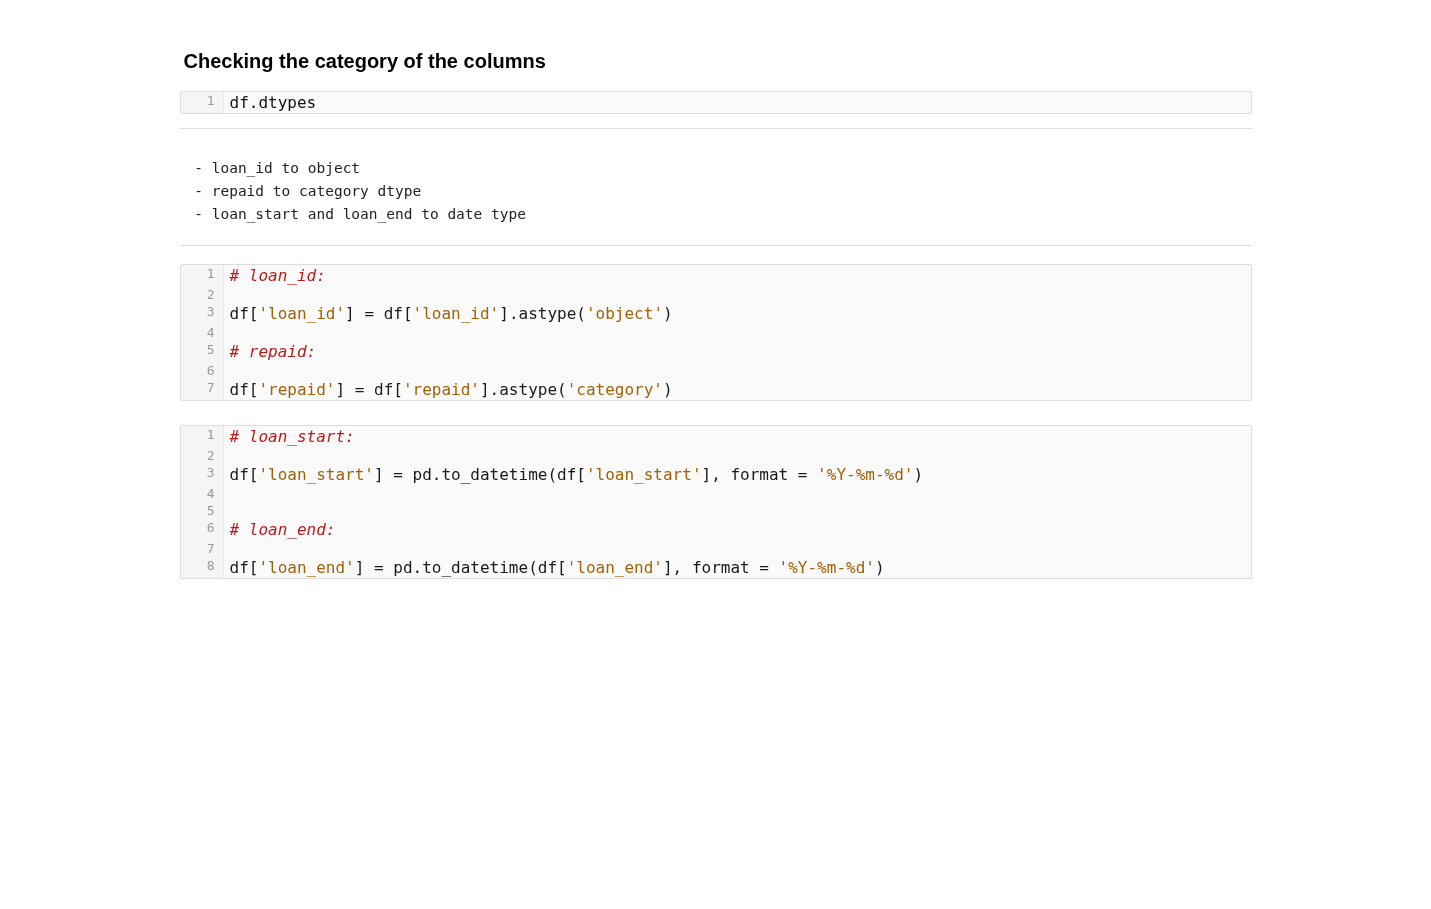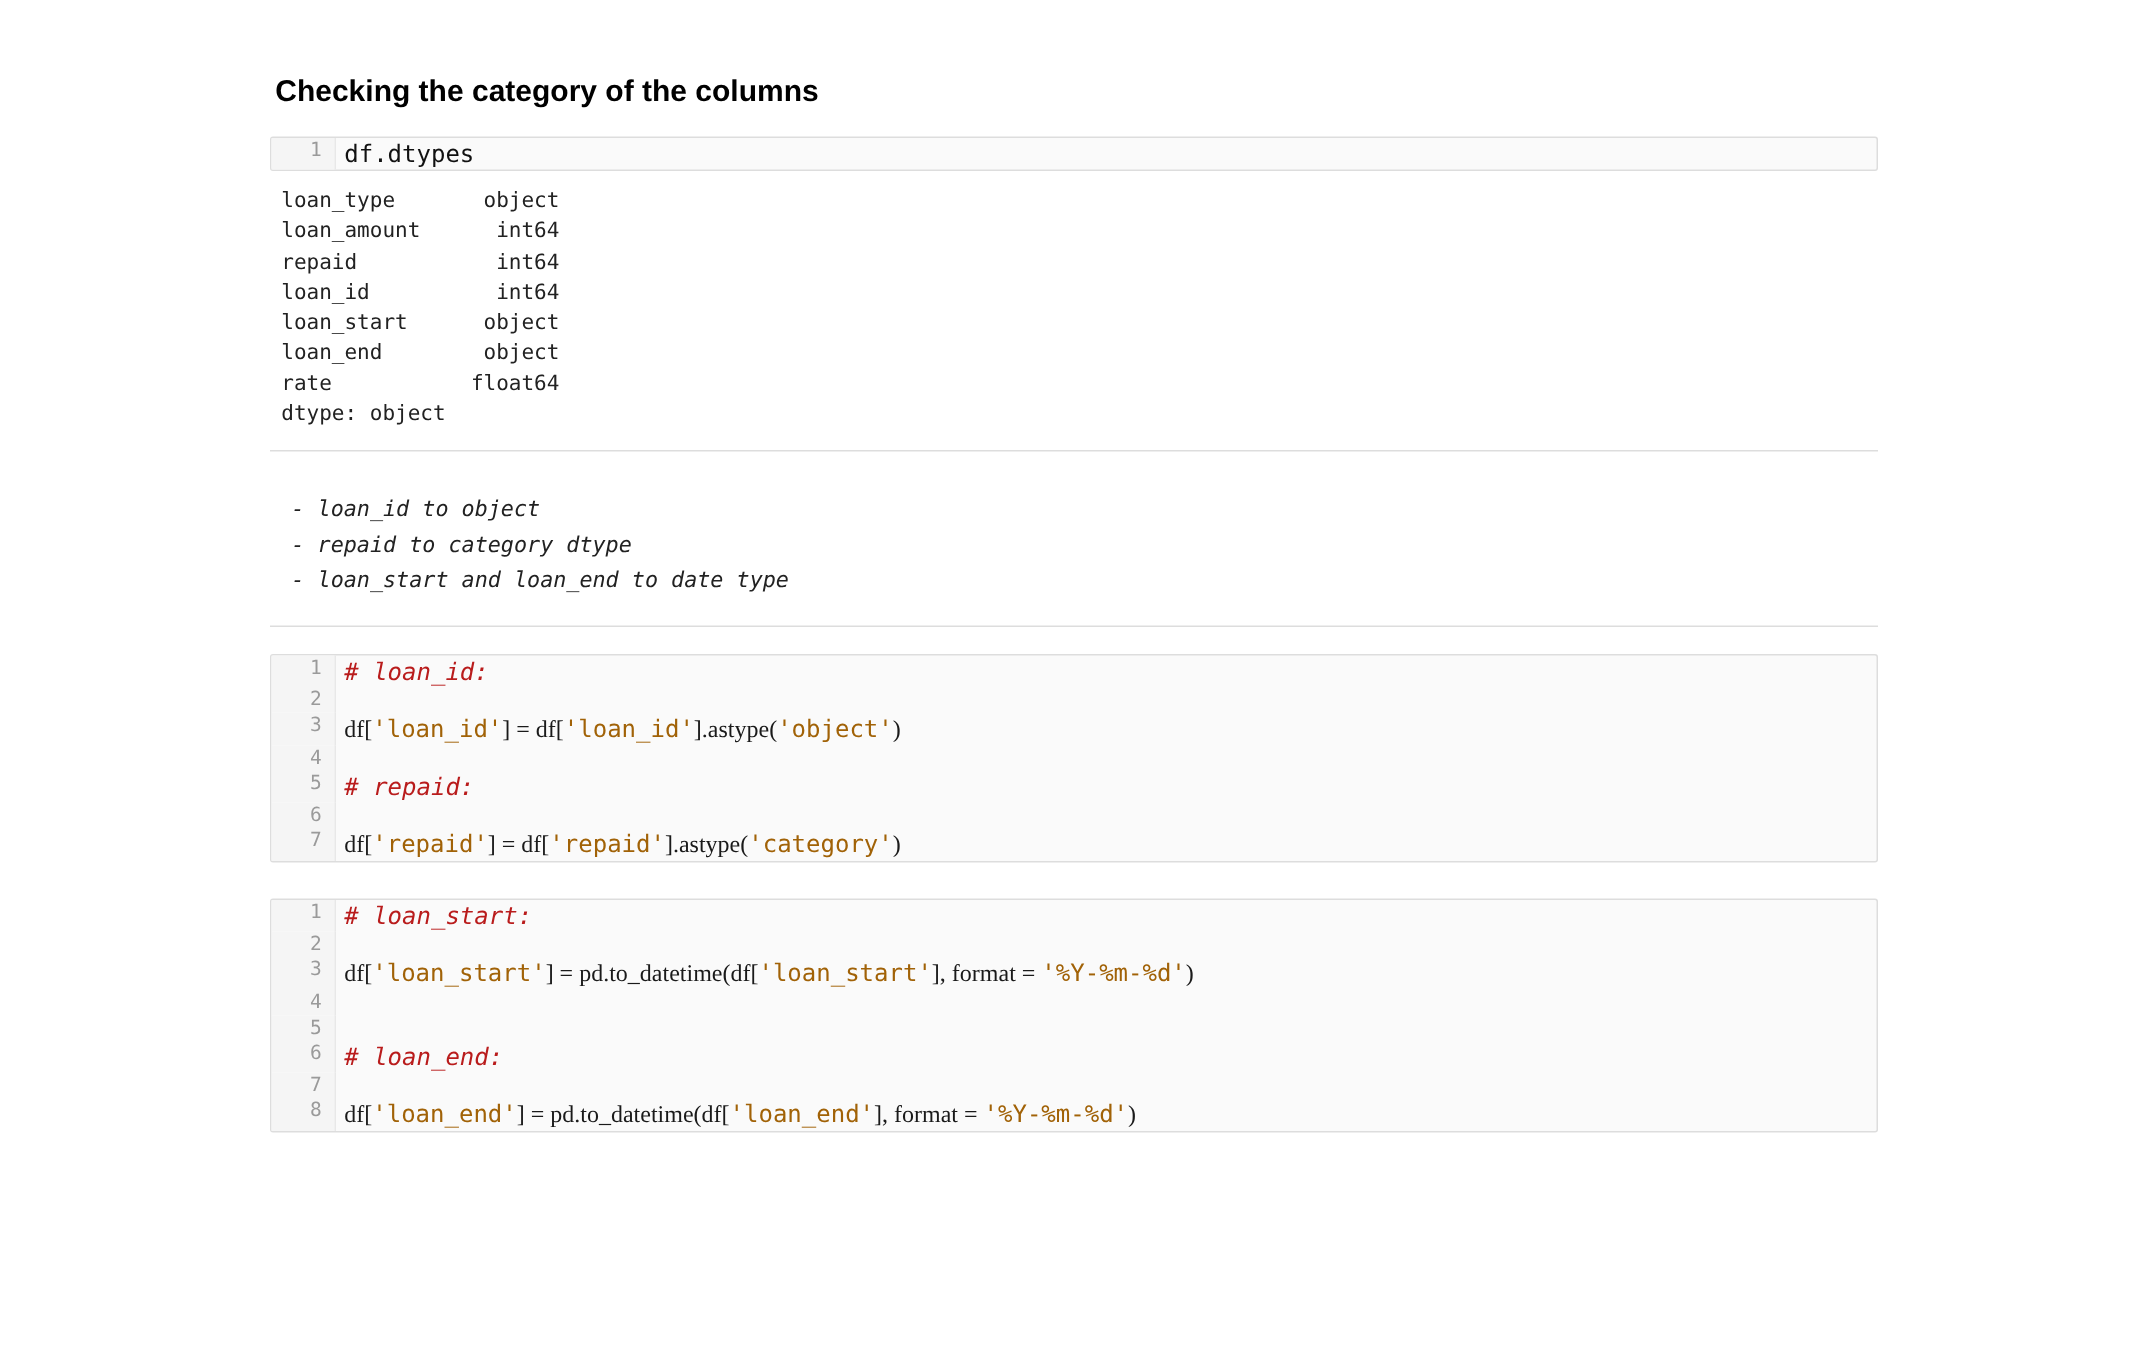--- a/index.html
+++ b/index.html
@@ -52,42 +52,41 @@
   .code-table td.line{
     padding:1px 0 1px 6px;
     font-family:Consolas,Menlo,"DejaVu Sans Mono",monospace;
     font-size:16px;
     white-space:pre;
     color:#111;
     vertical-align:top;
   }
   .tok-comment{color:#b91c1c;font-style:italic;}
   .tok-str{color:#a16207;}
-  .tok-name{color:#1a1a1a;font-family:Liberation Serif, serif;}
+  .tok-name{color:#1a1a1a;}
   pre.output{
     font-family:Consolas,Menlo,"DejaVu Sans Mono",monospace;
     font-size:14px;
     line-height:1.45;
     margin:10px 0 14px 8px;
     white-space:pre;
     color:#222;
   }
   hr.div{
     border:none;
     border-top:1px solid #ddd;
     margin:14px 0 28px 0;
   }
   .bullet-list{
     font-family:Consolas,Menlo,"DejaVu Sans Mono",monospace;
     font-size:14.5px;
     line-height:1.6;
     margin:0 0 18px 6px;
     white-space:pre;
     color:#222;
-    font-style:italic;
   }
   
   .left-indicator{
     position:absolute;
     left:-1px;top:6px;width:2px;height:10px;background:#5b8dd6;opacity:.0;
   }
 </style>
 </head>
 <body>
 
@@ -103,28 +102,20 @@
           <tbody id="code1-body">
               <tr>
                 <td class="gutter">1</td>
                 <td class="line">df.dtypes</td>
               </tr>
             </tbody>
         </table>
       </div>
     </div>
 
-    <pre class="output">loan_type       object
-loan_amount      int64
-repaid           int64
-loan_id          int64
-loan_start      object
-loan_end        object
-rate           float64
-dtype: object</pre>
 
     <hr class="div">
 
 
     <div class="bullet-list" id="bullets"> - loan_id to object
  - repaid to category dtype
  - loan_start and loan_end to date type</div>
 
     <hr class="div" style="margin:10px 0 18px 0;">
 

